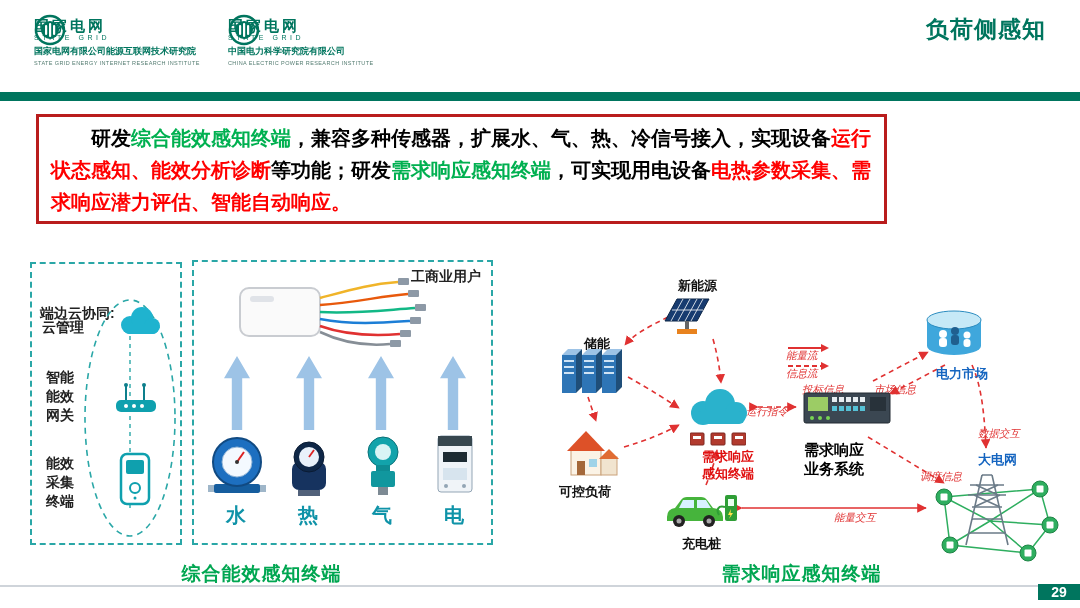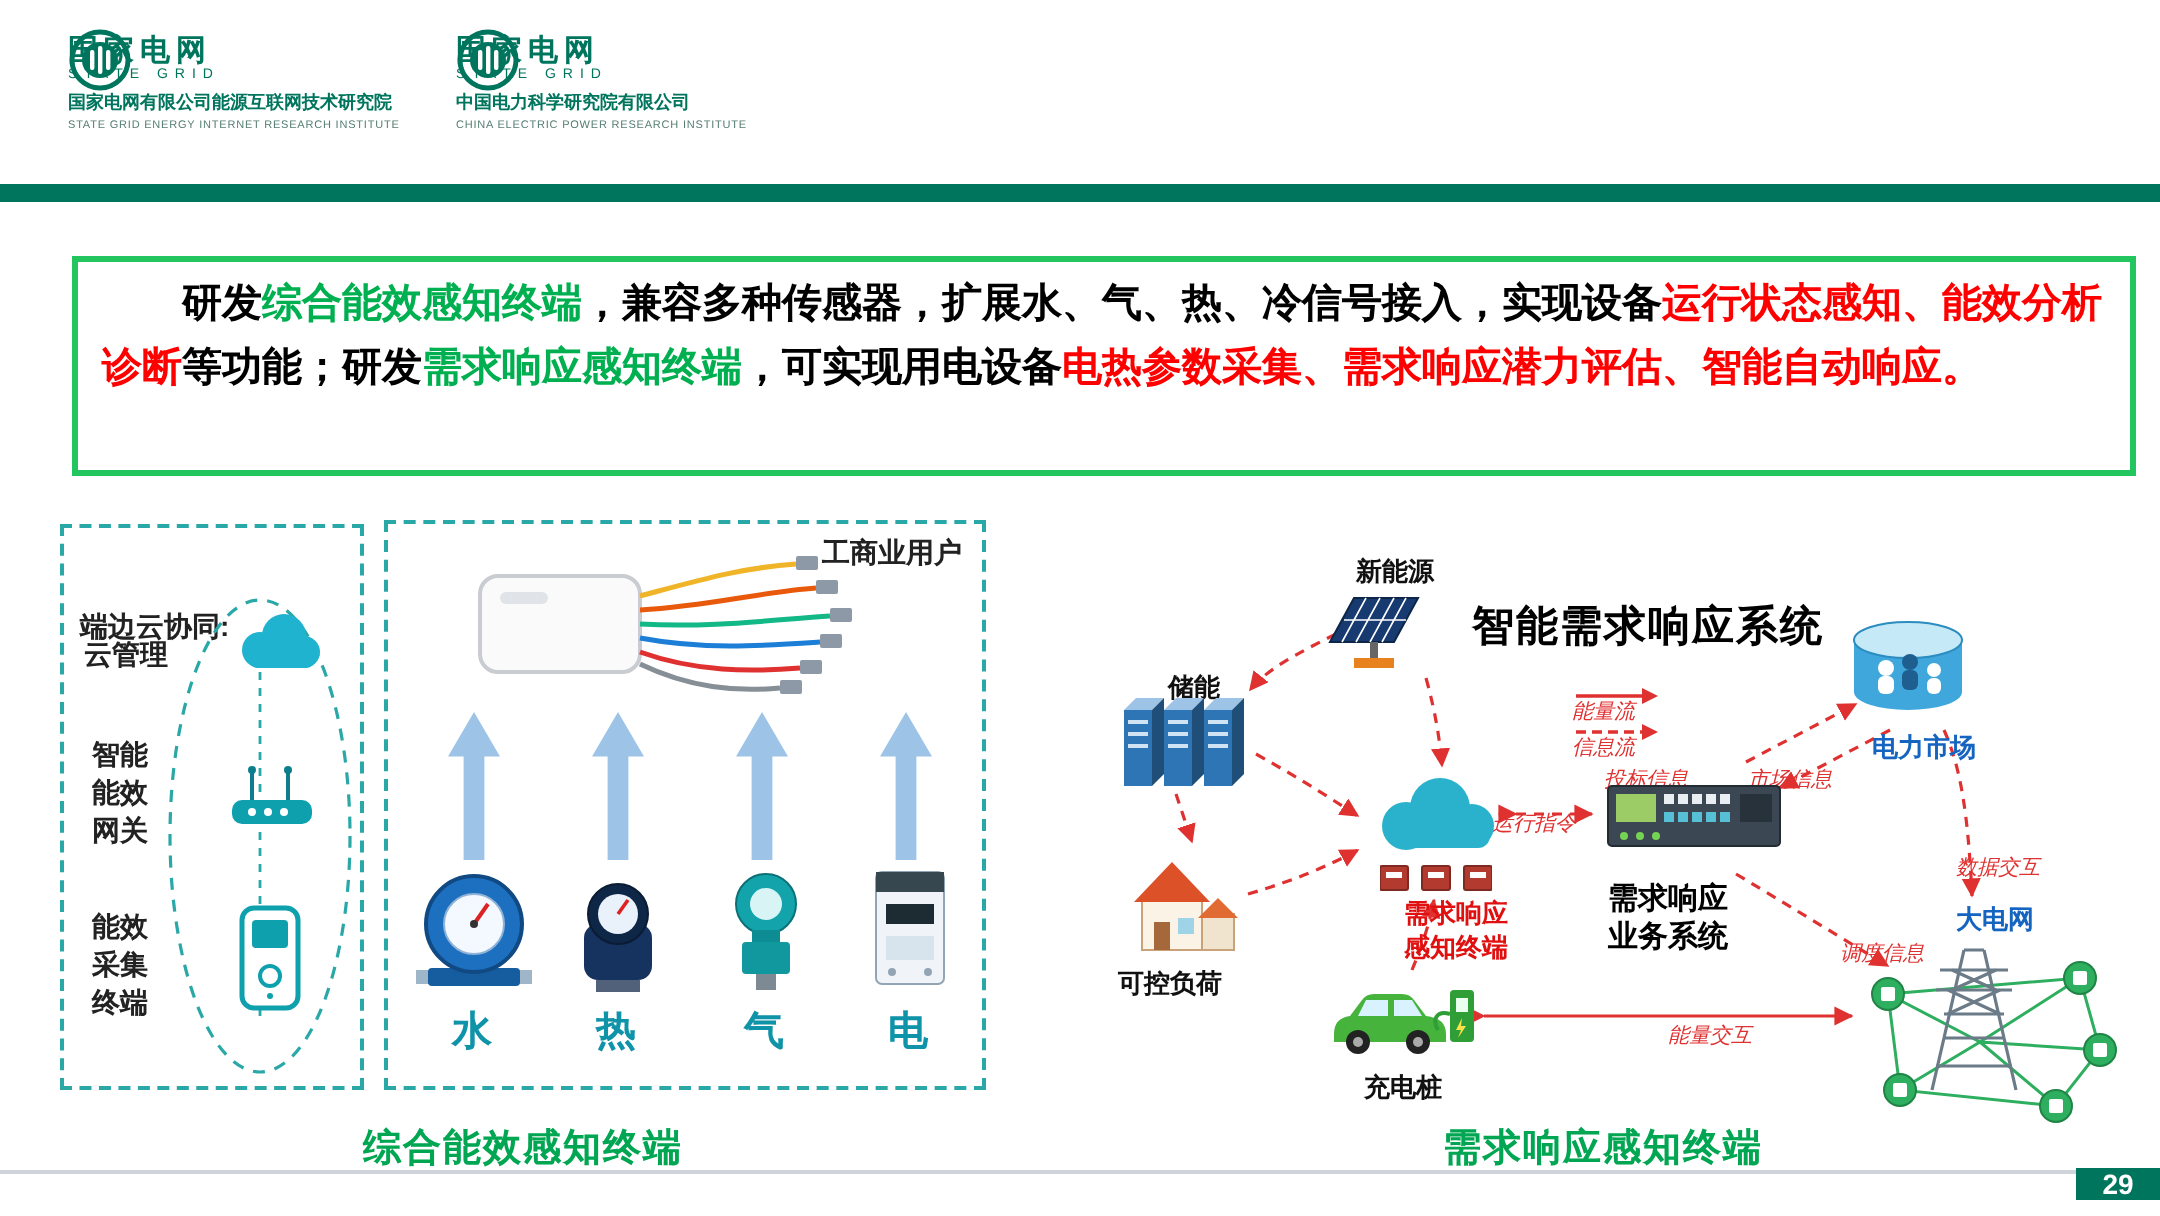--- a/index.html
+++ b/index.html
@@ -14,22 +14,22 @@
   .logo-cn{font-size:15px;font-weight:bold;color:#00755e;letter-spacing:3px;}
   .logo-en{font-size:7px;color:#00755e;letter-spacing:3.5px;}
   .logo-org{font-size:9px;font-weight:bold;color:#00755e;margin-top:4px;white-space:nowrap;}
   .logo-org-en{font-size:5.5px;color:#557d72;margin-top:2px;letter-spacing:.4px;white-space:nowrap;}
   .title-block{position:absolute;right:34px;top:10px;text-align:right;color:#00755e;}
   .page-title{font-size:30px;font-weight:bold;letter-spacing:1px;}
   .page-subtitle{font-size:23px;font-weight:bold;margin-top:4px;letter-spacing:1px;}
   .divider{position:absolute;top:92px;left:0;width:100%;height:9px;background:#00755e;}
 
   
-  .summary-box{position:absolute;left:36px;top:128px;width:1032px;height:110px;
-               border:3px solid #22c55e;box-sizing:border-box;padding:5px 12px;background:#fff;}
+  .summary-box{position:absolute;left:36px;top:114px;width:851px;height:110px;
+               border:3px solid #b91c1c;box-sizing:border-box;padding:5px 12px;background:#fff;}
   .summary-text{margin:0;font-size:20px;font-weight:bold;line-height:1.6;text-indent:2em;color:#000;}
 
   
   .dash-box{position:absolute;border:2px dashed #2aa7a7;box-sizing:border-box;}
   .ce-title{position:absolute;font-size:14px;font-weight:bold;color:#222;white-space:nowrap;margin-top:35px;}
   .ce-label{position:absolute;font-size:14px;font-weight:bold;color:#222;line-height:1.35;}
   .ce-label.multi{width:30px;word-break:break-all;}
   .icon{position:absolute;display:block;line-height:0;}
   .user-label{position:absolute;right:10px;top:6px;font-size:14px;font-weight:bold;color:#222;}
   .up-arrow{position:absolute;width:26px;height:74px;background:#9dc3e6;
@@ -99,20 +99,21 @@
         <span class="logo-names">
           <span class="logo-cn">国家电网</span>
           <span class="logo-en">STATE GRID</span>
         </span>
       </div>
       <span class="logo-org">中国电力科学研究院有限公司</span>
       <span class="logo-org-en">CHINA ELECTRIC POWER RESEARCH INSTITUTE</span>
     </div>
 
     <div class="title-block">
+      <div class="page-subtitle">负荷侧感知</div>
     </div>
   </div>
 
   <div class="divider"></div>
 
   <div class="summary-box">
     <p class="summary-text"><span style="color: rgb(0, 0, 0);">研发</span><span style="color: rgb(0, 176, 80);">综合能效感知终端</span><span style="color: rgb(0, 0, 0);">，兼容多种传感器，扩展水、气、热、冷信号接入，实现设备</span><span style="color: rgb(255, 0, 0);">运行状态感知、能效分析诊断</span><span style="color: rgb(0, 0, 0);">等功能；研发</span><span style="color: rgb(0, 176, 80);">需求响应感知终端</span><span style="color: rgb(0, 0, 0);">，可实现用电设备</span><span style="color: rgb(255, 0, 0);">电热参数采集、需求响应潜力评估、智能自动响应</span><span style="color: rgb(255, 0, 0);">。</span></p>
   </div>
 
   <div class="dash-box" style="left:30px;top:262px;width:152px;height:283px;">
@@ -256,21 +257,20 @@
         <path d="M178,230 C183,218 187,206 189,195" stroke-dasharray="5 4" marker-end="url(#ar)"></path>
         <path d="M230,152 L268,152" stroke-dasharray="5 4" marker-start="url(#ar)" marker-end="url(#ar)"></path>
         <path d="M345,126 L400,97" stroke-dasharray="5 4" marker-end="url(#ar)"></path>
         <path d="M417,110 L362,139" stroke-dasharray="5 4" marker-end="url(#ar)"></path>
         <path d="M444,110 C452,128 456,150 458,193" stroke-dasharray="5 4" marker-end="url(#ar)"></path>
         <path d="M340,182 C370,200 396,216 416,228" stroke-dasharray="5 4" marker-end="url(#ar)"></path>
         <path d="M214,253 L398,253" marker-start="url(#ar)" marker-end="url(#ar)"></path>
       </g>
     </svg>
 
-    <div class="rp-title">智能需求响应系统</div>
 
     <span class="node-label" style="left:150px;top:22px;">新能源</span>
     <span class="icon" style="left:135px;top:38px;">
       <svg width="50" height="44" viewBox="0 0 50 44">
         <polygon points="2,28 34,28 46,6 14,6" fill="#173b70" stroke="#0d2647"></polygon>
         <g stroke="#fff" stroke-width="0.8">
           <path d="M20,6 L8,28 M27,6 L15,28 M34,6 L22,28 M40,6 L28,28 M9,17 H40"></path>
         </g>
         <rect x="22" y="28" width="4" height="8" fill="#666"></rect>
         <rect x="14" y="36" width="20" height="5" fill="#e8821e"></rect>

